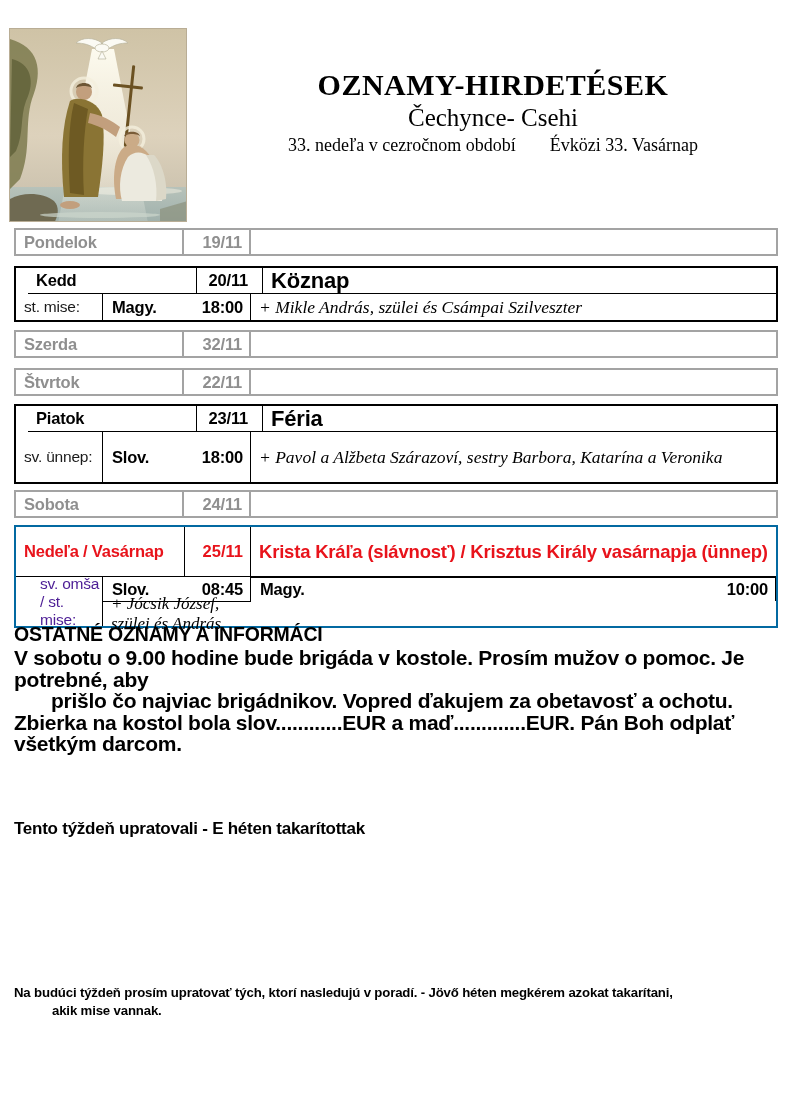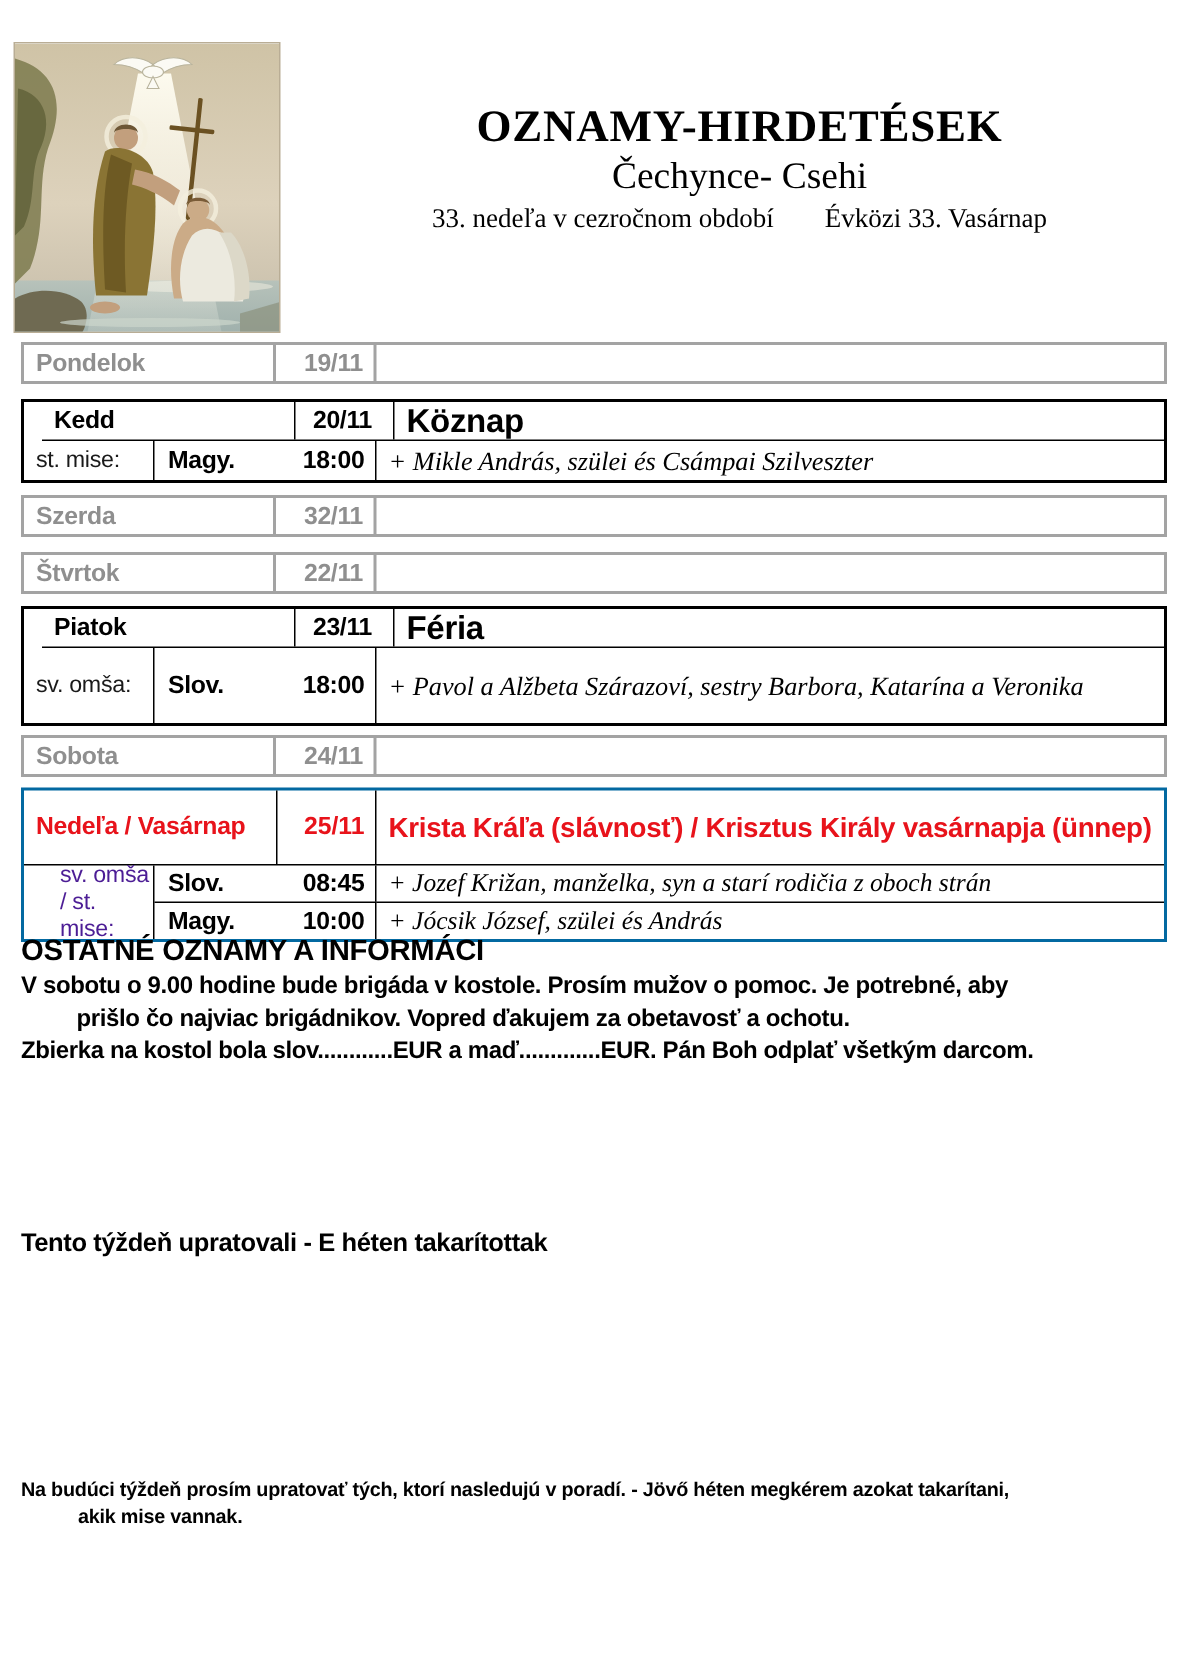--- a/index.html
+++ b/index.html
@@ -71,21 +71,21 @@
               display:flex; align-items:center; }
   .sg-lt    { border-right:1px solid #000; padding:0 7px 0 9px; display:flex; align-items:center;
               justify-content:space-between; font-weight:bold; font-size:16.5px; letter-spacing:-.2px; }
   .sg-int   { padding:0 8px; display:flex; align-items:center;
               font-family:"Liberation Serif", serif; font-style:italic; font-size:17px; }
   .sg-top   { border-top:1px solid #000; }
 
   
   .announce { position:absolute; left:14px; top:622px; width:766px; }
   .ann-head { font-size:19.5px; font-weight:bold; line-height:25px; letter-spacing:-.2px; }
-  .ann-line { font-size:16px; font-weight:bold; line-height:21.5px; letter-spacing:-.25px; }
+  .ann-line { font-size:21px; font-weight:bold; line-height:21.5px; letter-spacing:-.25px; }
   .indent1  { padding-left:37px; }
 
   .cleaning-week { position:absolute; left:14px; top:819px; width:766px;
                    font-size:17px; font-weight:bold; letter-spacing:-.25px; }
 
   .next-week { position:absolute; left:14px; top:984px; width:770px;
                font-size:13.2px; font-weight:bold; line-height:17.5px; letter-spacing:-.15px; }
   .next-week .indent2 { padding-left:38px; }
 </style>
 </head>
@@ -192,21 +192,21 @@
       <div class="cell rest"></div>
     </div>
 
     <div class="black-block" style="margin-bottom:6px;">
       <div class="row hdr-row h26">
         <div class="cell dayw">Piatok</div>
         <div class="cell date">23/11</div>
         <div class="cell title">Féria</div>
       </div>
       <div class="row mass-row h50">
-        <div class="cell label">sv. omša:</div>
+        <div class="cell label">sv. ünnep:</div>
         <div class="cell langtime">
           <span>Slov.</span>
           <span>18:00</span>
         </div>
         <div class="cell intention">+ Pavol a Alžbeta Szárazoví, sestry Barbora, Katarína a Veronika</div>
       </div>
     </div>
 
     <div class="gray-block" style="margin-bottom:7px;">
       <div class="cell day">Sobota</div>
@@ -219,21 +219,20 @@
         <div class="cell dayw red">Nedeľa / Vasárnap</div>
         <div class="cell date red">25/11</div>
         <div class="cell title red">Krista Kráľa (slávnosť) / Krisztus Király vasárnapja (ünnep)</div>
       </div>
       <div class="sunday-grid">
         <div class="sg-label">sv. omša / st. mise:</div>
         <div class="sg-lt">
           <span>Slov.</span>
           <span>08:45</span>
         </div>
-        <div class="sg-int">+ Jozef Križan, manželka, syn a starí rodičia z oboch strán</div>
         <div class="sg-lt sg-top">
           <span>Magy.</span>
           <span>10:00</span>
         </div>
         <div class="sg-int sg-top">+ Jócsik József, szülei és András</div>
       </div>
     </div>
   </div>
 
   <div class="announce">

